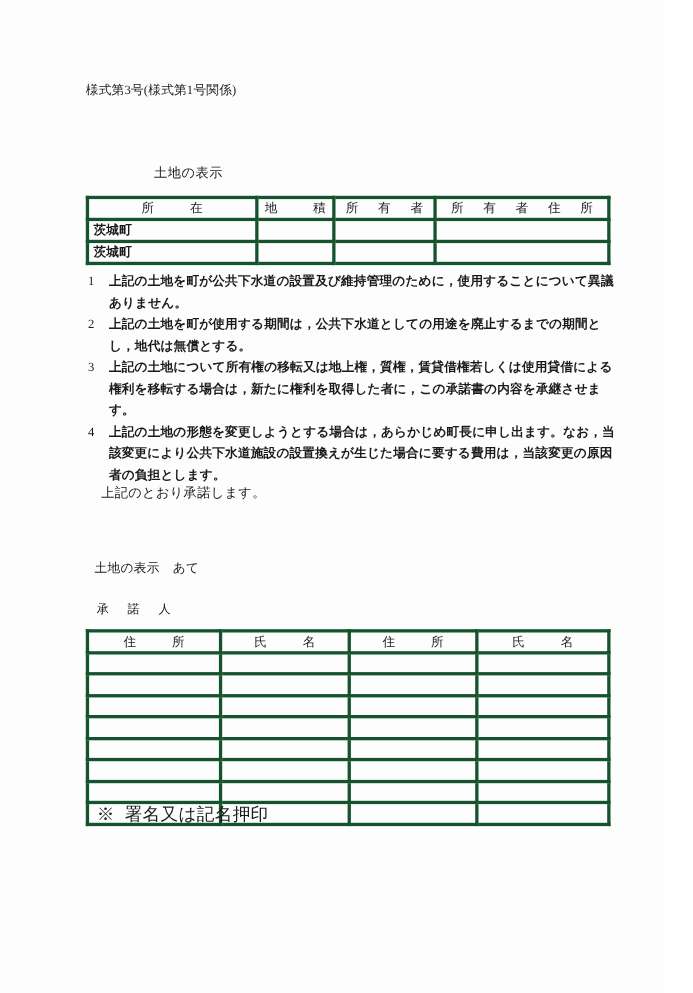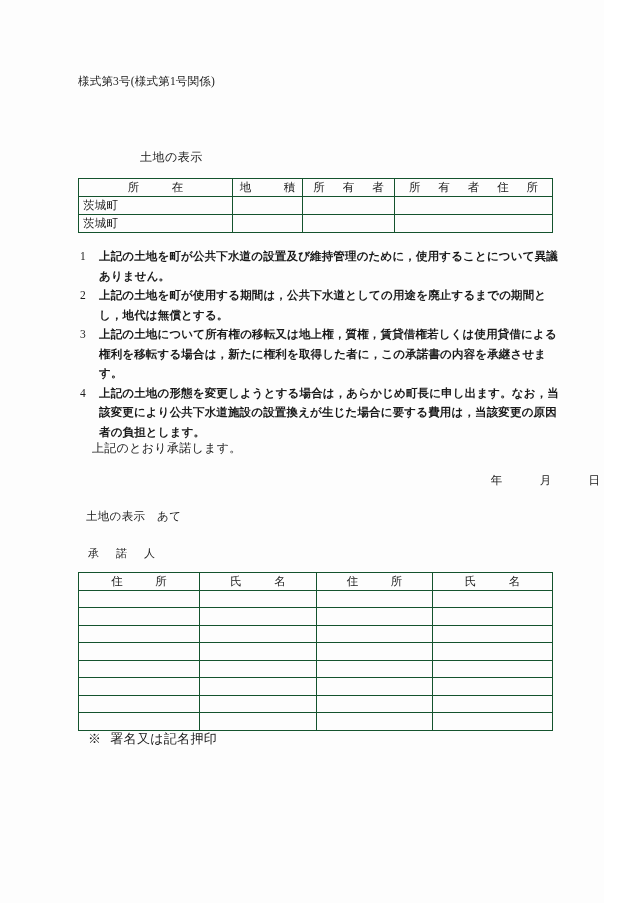--- a/index.html
+++ b/index.html
@@ -48,35 +48,36 @@
   }
 
   
   .doc-table {
     position: absolute;
     border-collapse: collapse;
     table-layout: fixed;
     font-size: 11.5px;
   }
   .doc-table td, .doc-table th {
-    border: 1px solid #14532d;
+    border: 3px solid #14532d;
     padding: 0;
     height: 17px;
     font-weight: normal;
     vertical-align: middle;
   }
   .doc-table th {
     text-align: center;
     letter-spacing: 3.2px;
     text-indent: 3.2px;
   }
   .doc-table td.cell-value {
     text-align: left;
     padding-left: 4px;
     letter-spacing: 0.2px;
+    font-weight: bold;
   }
   .doc-table td.cell-empty { }
 
   #land-table {
     left: 78px;
     top: 178px;
     width: 474px;
   }
   #consenter-table {
     left: 78px;
@@ -140,21 +141,21 @@
   .t-consenter-label {
     left: 88px;
     top: 546px;
     font-size: 11px;
     letter-spacing: 3px;
     white-space: nowrap;
   }
   .t-footnote {
     left: 88px;
     top: 730px;
-    font-size: 13px;
+    font-size: 16px;
     letter-spacing: 0.3px;
     white-space: nowrap;
   }
   .t-footnote .mark { margin-right: 9px; }
 </style>
 </head>
 <body>
 
 <div id="page">
 
@@ -208,25 +209,20 @@
       <span class="body">上記の土地について所有権の移転又は地上権，質権，賃貸借権若しくは使用貸借による権利を移転する場合は，新たに権利を取得した者に，この承諾書の内容を承継させます。</span>
     </div>
     <div class="clause">
       <span class="num">4</span>
       <span class="body">上記の土地の形態を変更しようとする場合は，あらかじめ町長に申し出ます。なお，当該変更により公共下水道施設の設置換えが生じた場合に要する費用は，当該変更の原因者の負担とします。</span>
     </div>
   </div>
 
   <div class="abs t-closing">上記のとおり承諾します。</div>
 
-  <div class="abs t-date">
-    <span class="unit">年</span>
-    <span class="unit">月</span>
-    <span class="unit last">日</span>
-  </div>
 
   <div class="abs t-addressee">土地の表示　あて</div>
 
   <div class="abs t-consenter-label">承　諾　人</div>
 
   <table class="doc-table" id="consenter-table">
     <colgroup>
       <col style="width:121px">
       <col style="width:117px">
       <col style="width:116px">

